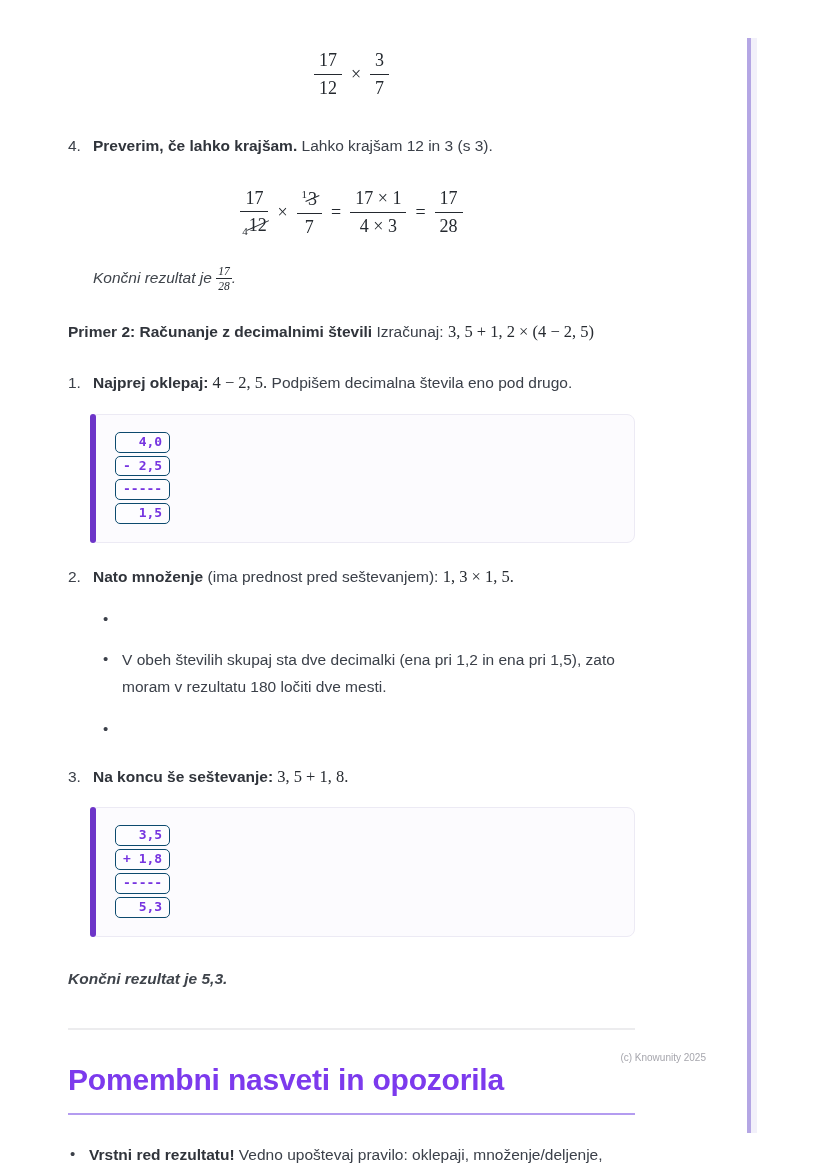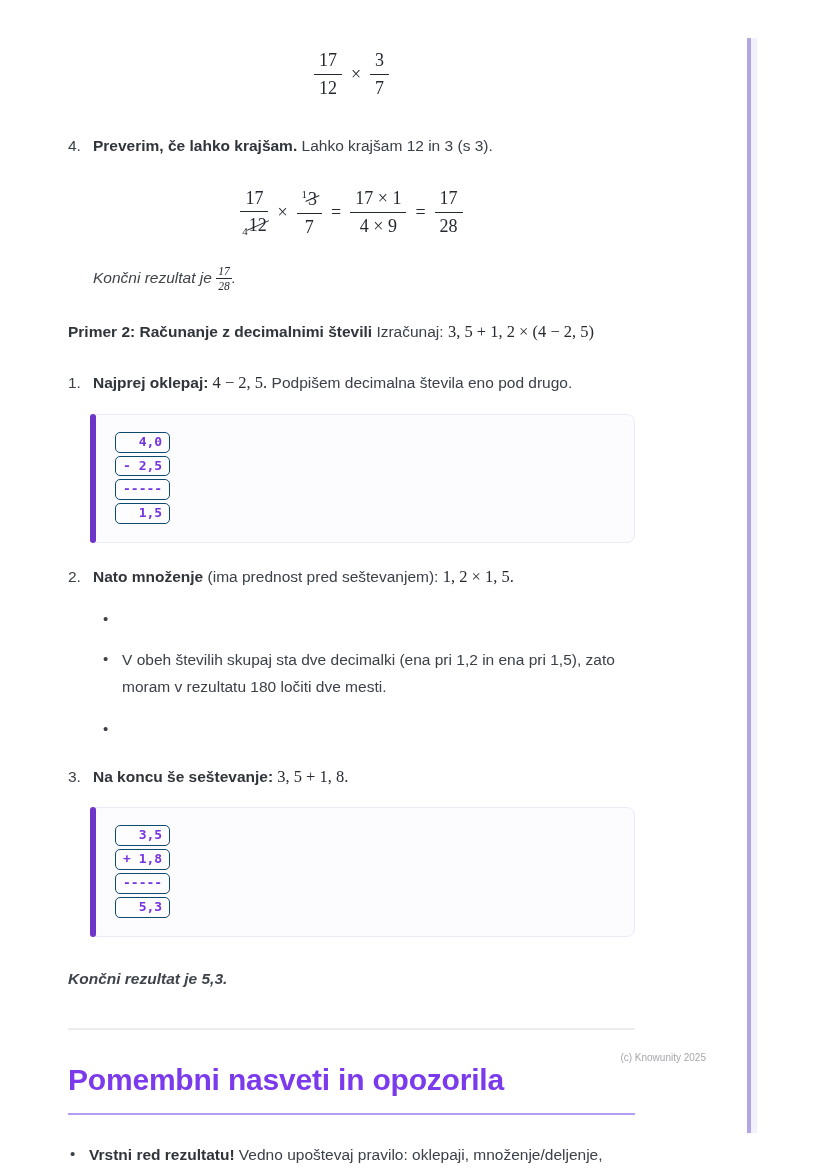--- a/index.html
+++ b/index.html
@@ -91,21 +91,21 @@
         <span class="fden"><span class="csub">4</span><span class="strike">12</span></span>
       </span>
       <span>×</span>
       <span class="frac">
         <span class="fnum"><span class="csup">1</span><span class="strike">3</span></span>
         <span class="fden">7</span>
       </span>
       <span>=</span>
       <span class="frac">
         <span class="fnum">17 × 1</span>
-        <span class="fden">4 × 9</span>
+        <span class="fden">4 × 3</span>
       </span>
       <span>=</span>
       <span class="frac">
         <span class="fnum">17</span>
         <span class="fden">28</span>
       </span>
     </div>
 
     <div class="result indent25" style="margin-top:26px;">
       <span>Končni rezultat je </span><span class="sfrac"><span class="fnum">17</span><span class="fden">28</span></span><span>.</span>
@@ -121,21 +121,21 @@
     <div class="codeblock">
       <span class="codebar"></span>
       <div class="codeline">  4,0</div>
       <div class="codeline">- 2,5</div>
       <div class="codeline">-----</div>
       <div class="codeline">  1,5</div>
     </div>
 
     <div class="olitem" style="margin-top:20px;">
       <span class="olnum">2.</span>
-      <span class="litext"><b>Nato množenje</b><span> (ima prednost pred seštevanjem): </span><span class="mathi">1, 2 × 1, 5.</span>
+      <span class="litext"><b>Nato množenje</b><span> (ima prednost pred seštevanjem): </span><span class="mathi">1, 3 × 1, 5.</span>
         <div class="ul">
           <div class="ulitem">
             <span class="bullet">•</span>
           </div>
           <div class="ulitem">
             <span class="bullet">•</span>
             <span><span>V obeh številih skupaj sta dve decimalki (ena pri 1,2 in ena pri 1,5), zato moram v rezultatu 180 ločiti dve mesti.</span><span class="mathi"></span></span>
           </div>
           <div class="ulitem">
             <span class="bullet">•</span>

